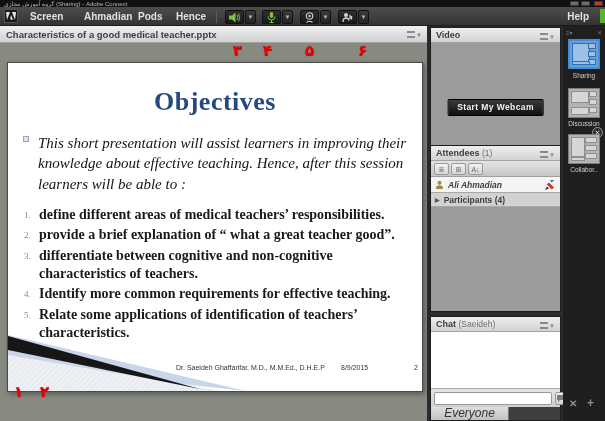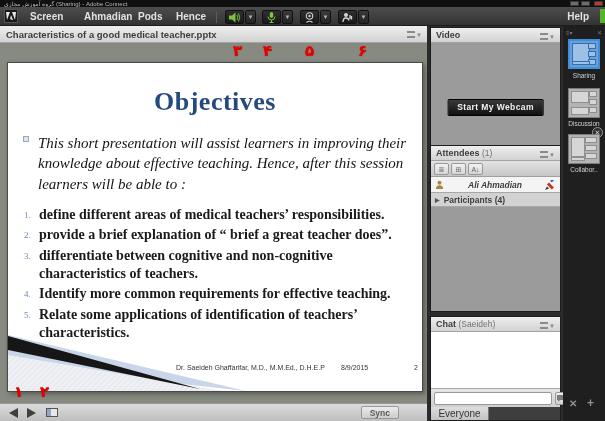--- a/index.html
+++ b/index.html
@@ -111,22 +111,22 @@
   #host-pencil { position:absolute; right:5px; width:10px; height:10px; }
 
   
   #chat-body { height:57px; background:#fff; border-bottom:1px solid #aaa; }
   #chat-input-row { height:18px; background:linear-gradient(#e6e6e6,#cfcfcf); display:flex; align-items:center;
     padding:0 3px; gap:3px; }
   #chat-input { flex:1; height:13px; border:1px solid #999; border-radius:2px; background:#fff; font-size:8px; padding:0 3px; }
   #chat-send { width:17px; height:13px; background:linear-gradient(#f0f0f0,#d2d2d2); border:1px solid #999;
     border-radius:2px; display:flex; align-items:center; justify-content:center; }
   #chat-tabs { height:13px; background:#3e3e3e; display:flex; }
-  #chat-tab-everyone { width:58px; background:linear-gradient(#dedede,#c2c2c2); border-right:1px solid #777;
-    font-size:10px; color:#333; text-align:center; line-height:13px; }
+  #chat-tab-everyone { width:78px; background:linear-gradient(#dedede,#c2c2c2); border-right:1px solid #777;
+    font-size:12px; color:#333; text-align:center; line-height:13px;font-style:italic; }
 
   
   #layout-bar { position:absolute; left:563px; top:26px; width:42px; height:395px; background:#1f1f1f; }
   #layout-bar-header { position:absolute; left:3px; top:3px; width:36px; height:8px; display:flex;
     justify-content:space-between; color:#777; font-size:6px; }
   .thumb { position:absolute; left:5px; width:32px; height:30px; background:#b3b3b3; border:1px solid #7c7c7c; }
   .thumb .big { position:absolute; left:2px; top:2px; width:18px; height:20px; background:#d6d6d6; border:1px solid #8f8f8f; }
   .thumb .s1 { position:absolute; right:2px; top:2px; width:8px; height:6px; background:#d6d6d6; border:1px solid #8f8f8f; }
   .thumb .s2 { position:absolute; right:2px; top:10px; width:8px; height:6px; background:#d6d6d6; border:1px solid #8f8f8f; }
   .thumb .s3 { position:absolute; right:2px; top:18px; width:8px; height:6px; background:#d6d6d6; border:1px solid #8f8f8f; }
@@ -229,21 +229,21 @@
         <span id="intro-bullet"></span>
         <span>This short presentation will assist learners in improving their knowledge about effective teaching. Hence, after this session learners will be able to :</span>
       </div>
       <div id="slide-list">
         <div class="slide-item">
           <span class="slide-num">1.</span>
           <span class="slide-text">define different areas of medical teachers’ responsibilities.</span>
         </div>
         <div class="slide-item">
           <span class="slide-num">2.</span>
-          <span class="slide-text">provide a brief explanation of “ brief a great teacher does”.</span>
+          <span class="slide-text">provide a brief explanation of “ what a great teacher good”.</span>
         </div>
         <div class="slide-item">
           <span class="slide-num">3.</span>
           <span class="slide-text">differentiate between cognitive and non-cognitive characteristics of teachers.</span>
         </div>
         <div class="slide-item">
           <span class="slide-num">4.</span>
           <span class="slide-text">Identify more common requirements for effective teaching.</span>
         </div>
         <div class="slide-item">
@@ -265,26 +265,20 @@
       </svg>
 
       <span id="slide-footer-author">Dr. Saeideh Ghaffarifar, M.D., M.M.Ed., D.H.E.P</span>
       <span id="slide-footer-date">8/9/2015</span>
       <span id="slide-footer-page">2</span>
     </div>
 
     <span class="anno" style="left:14px; top:357px;">۱</span>
     <span class="anno" style="left:40px; top:357px;">۲</span>
 
-    <div id="share-bottom">
-      <span class="nav-arrow" id="nav-prev"></span>
-      <span class="nav-arrow" id="nav-next"></span>
-      <span id="panel-toggle"></span>
-      <span id="sync-button">Sync</span>
-    </div>
   </div>
 
   <div class="rpod" id="video-pod">
     <div class="pod-header">
       <span class="pod-title">Video</span>
       <div class="pod-menu">
         <span class="bars"></span>
           <span class="car">▼</span>
       </div>
     </div>
@@ -302,21 +296,21 @@
       <div class="pod-menu">
         <span class="bars"></span>
           <span class="car">▼</span>
       </div>
     </div>
     <div id="att-toolbar">
       <span class="att-tool">≣</span>
       <span class="att-tool">⊞</span>
       <span class="att-tool">A↓</span>
     </div>
-    <div class="att-row" id="att-host-row" style="position:relative;gap:20px;">
+    <div class="att-row" id="att-host-row" style="position:relative;">
       <svg id="host-badge" viewBox="0 0 10 10">
         <circle cx="5" cy="3" r="2.2" fill="#a5893f"></circle>
         <path d="M1 10 Q1 5.8 5 5.8 Q9 5.8 9 10 Z" fill="#a5893f"></path>
       </svg>
       <span>Ali Ahmadian</span>
       <svg id="host-pencil" viewBox="0 0 10 10">
         <polygon points="0,10 2,6.5 4,8.5" fill="#333"></polygon>
         <rect x="2.6" y="2.2" width="7" height="3" transform="rotate(45 3 4)" fill="#cc3322"></rect>
         <rect x="6.2" y="-1.2" width="2.4" height="3" transform="rotate(45 7 0)" fill="#4466aa"></rect>
       </svg>

